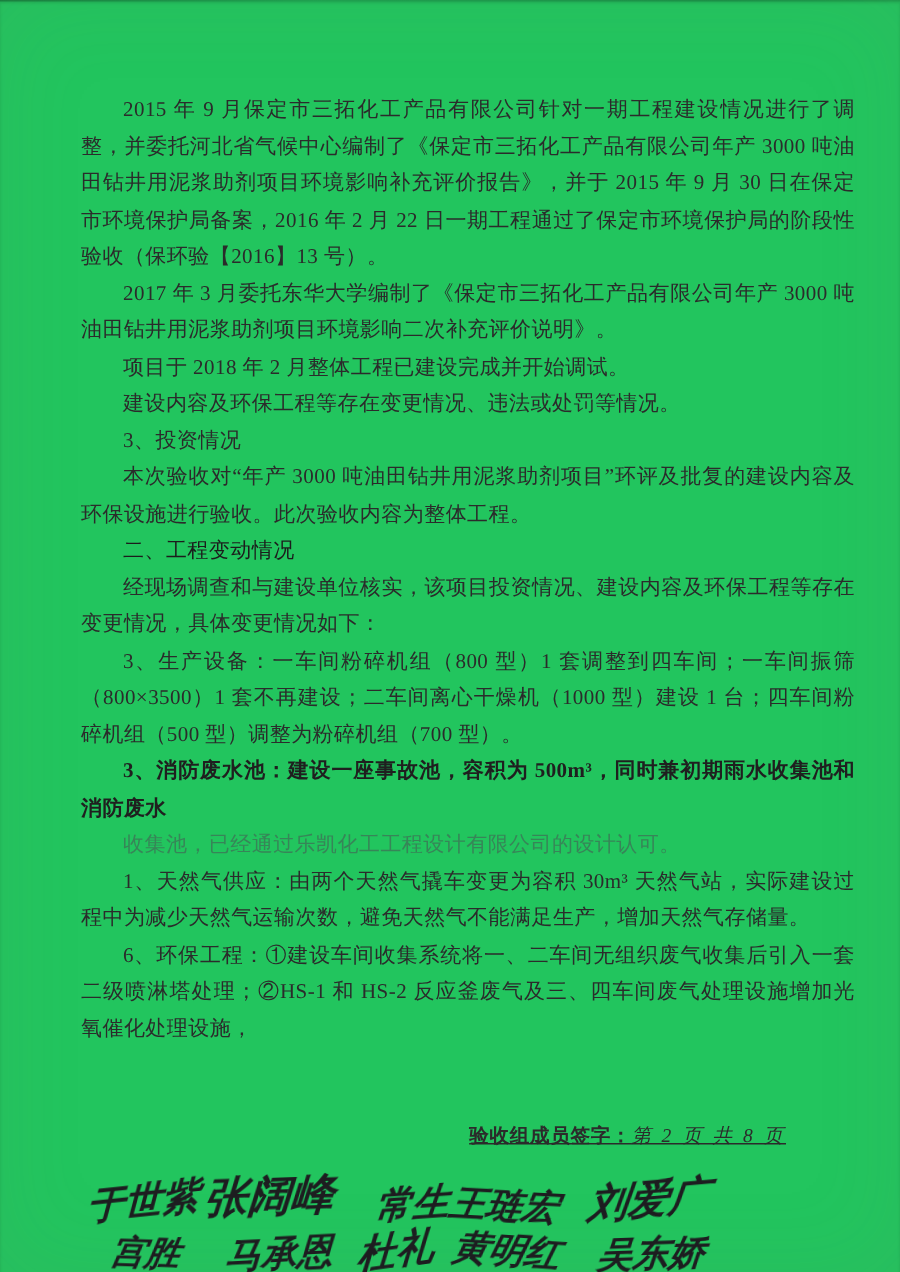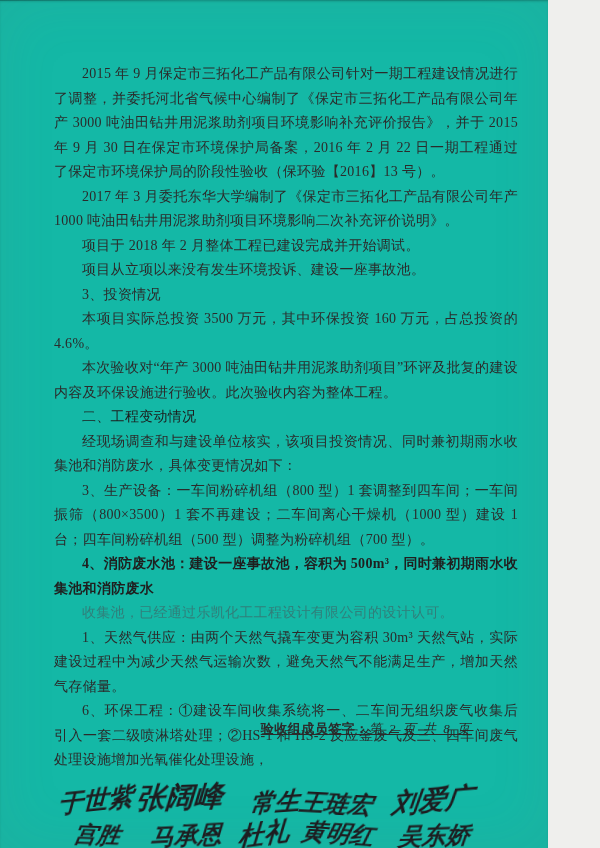--- a/index.html
+++ b/index.html
@@ -4,22 +4,22 @@
 <style>
   html,body{margin:0;padding:0;}
   body{
     width:600px;height:848px;
     background:#efefed;
     font-family:"Liberation Serif","DejaVu Serif",serif;
     overflow:hidden;
   }
   .page{
     position:relative;
-    width:548px;height:848px;
-    background:#14b8a6;
+    width:600px;height:848px;
+    background:#22c55e;
     box-shadow:inset 0 0 60px rgba(120,118,110,0.10), inset 0 2px 2px rgba(0,0,0,0.12);
   }
   .page::before{
     content:"";
     position:absolute;top:0;left:0;right:0;height:1px;
     background:linear-gradient(to right,rgba(0,0,0,.45),rgba(0,0,0,.10) 35%,rgba(0,0,0,.30) 80%,rgba(0,0,0,.15));
     opacity:.55;
   }
   .content{
     position:absolute;
@@ -37,50 +37,49 @@
     color:rgba(75,75,82,0.52);
     filter:blur(0.4px);
   }
   .footer{
     position:absolute;
     left:54px;right:76px;top:720px;
     display:flex;justify-content:flex-end;align-items:baseline;
     font-size:13px;color:#2b2b2b;text-decoration:underline;
   }
   .sign-label{font-weight:bold;letter-spacing:0.5px;}
-  .page-info{font-style:italic;letter-spacing:2px;font-size:13px;}
+  .page-info{font-style:italic;letter-spacing:2px;font-size:13px;margin-top:28px;}
   .signatures{
     position:absolute;left:0;top:770px;width:600px;height:78px;
   }
   .sig{
     position:absolute;
     font-family:"DejaVu Serif","Liberation Serif",serif;
     font-style:italic;font-weight:bold;
     color:#1d1d20;
     white-space:nowrap;
     filter:blur(0.2px);
   }
 </style>
 </head>
 <body>
 
 <div class="page">
 
   <div class="content">
     <p>2015 年 9 月保定市三拓化工产品有限公司针对一期工程建设情况进行了调整，并委托河北省气候中心编制了《保定市三拓化工产品有限公司年产 3000 吨油田钻井用泥浆助剂项目环境影响补充评价报告》，并于 2015 年 9 月 30 日在保定市环境保护局备案，2016 年 2 月 22 日一期工程通过了保定市环境保护局的阶段性验收（保环验【2016】13 号）。</p>
-    <p>2017 年 3 月委托东华大学编制了《保定市三拓化工产品有限公司年产 1000 吨油田钻井用泥浆助剂项目环境影响二次补充评价说明》。</p>
+    <p>2017 年 3 月委托东华大学编制了《保定市三拓化工产品有限公司年产 3000 吨油田钻井用泥浆助剂项目环境影响二次补充评价说明》。</p>
     <p>项目于 2018 年 2 月整体工程已建设完成并开始调试。</p>
-    <p>项目从立项以来没有发生环境投诉、建设一座事故池。</p>
+    <p>建设内容及环保工程等存在变更情况、违法或处罚等情况。</p>
     <p>3、投资情况</p>
-    <p>本项目实际总投资 3500 万元，其中环保投资 160 万元，占总投资的 4.6%。</p>
     <p>本次验收对“年产 3000 吨油田钻井用泥浆助剂项目”环评及批复的建设内容及环保设施进行验收。此次验收内容为整体工程。</p>
     <p class="heading-bold">二、工程变动情况</p>
-    <p>经现场调查和与建设单位核实，该项目投资情况、同时兼初期雨水收集池和消防废水，具体变更情况如下：</p>
+    <p>经现场调查和与建设单位核实，该项目投资情况、建设内容及环保工程等存在变更情况，具体变更情况如下：</p>
     <p>3、生产设备：一车间粉碎机组（800 型）1 套调整到四车间；一车间振筛（800×3500）1 套不再建设；二车间离心干燥机（1000 型）建设 1 台；四车间粉碎机组（500 型）调整为粉碎机组（700 型）。</p>
-    <p class="semibold">4、消防废水池：建设一座事故池，容积为 500m³，同时兼初期雨水收集池和消防废水</p>
+    <p class="semibold">3、消防废水池：建设一座事故池，容积为 500m³，同时兼初期雨水收集池和消防废水</p>
     <p class="faded">收集池，已经通过乐凯化工工程设计有限公司的设计认可。</p>
     <p>1、天然气供应：由两个天然气撬车变更为容积 30m³ 天然气站，实际建设过程中为减少天然气运输次数，避免天然气不能满足生产，增加天然气存储量。</p>
     <p>6、环保工程：①建设车间收集系统将一、二车间无组织废气收集后引入一套二级喷淋塔处理；②HS-1 和 HS-2 反应釜废气及三、四车间废气处理设施增加光氧催化处理设施，</p>
   </div>
 
   <div class="footer">
     <span class="sign-label">验收组成员签字：</span>
     <span class="page-info">第 2 页 共 8 页</span>
   </div>
 

